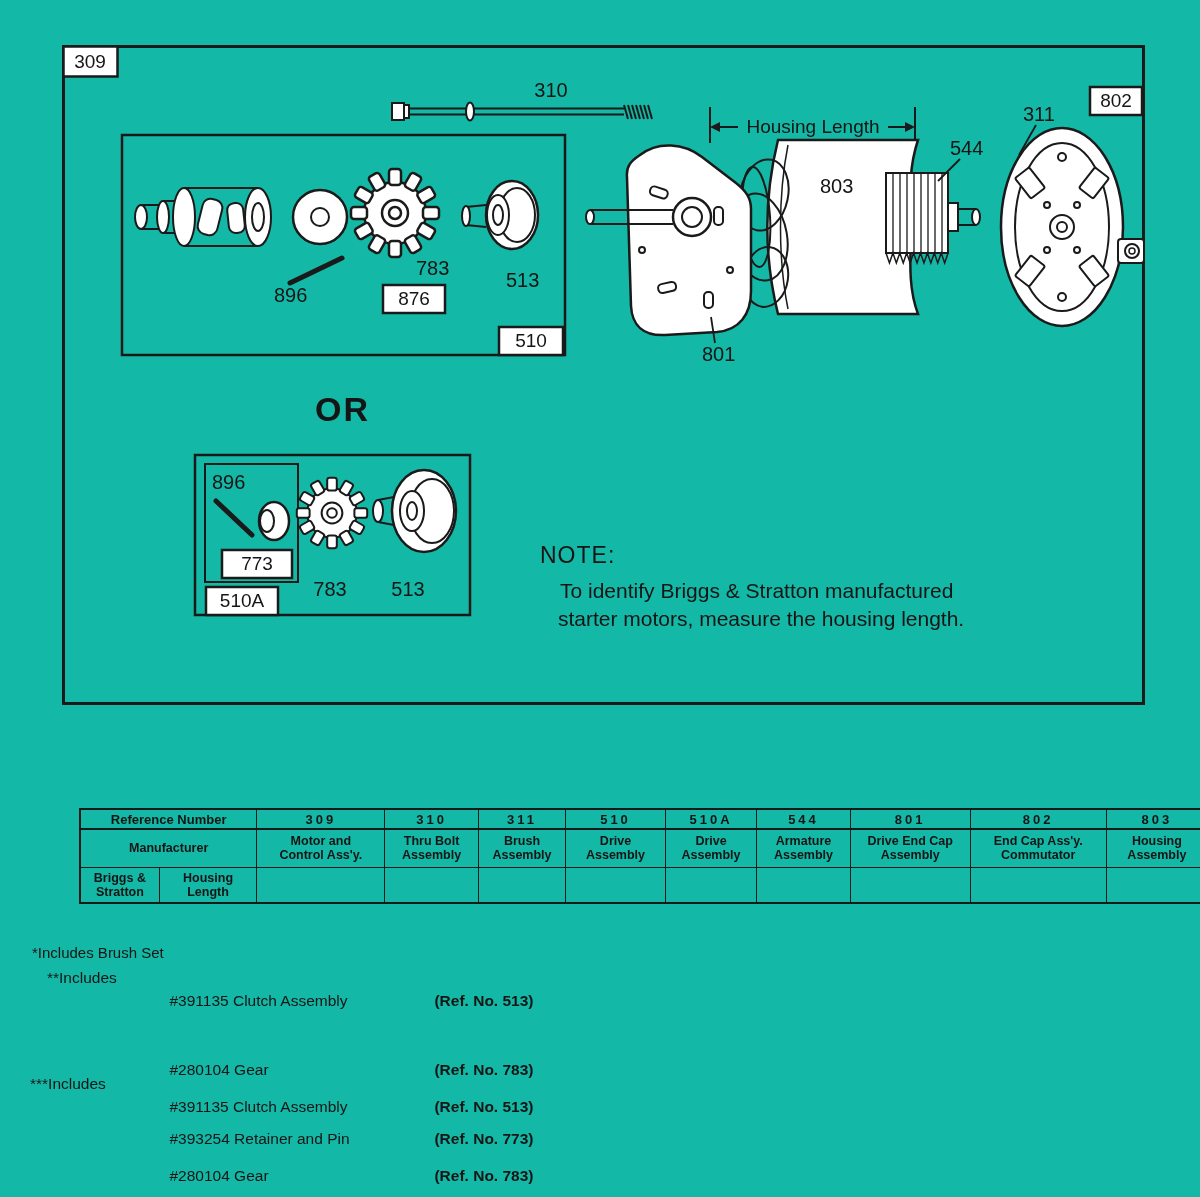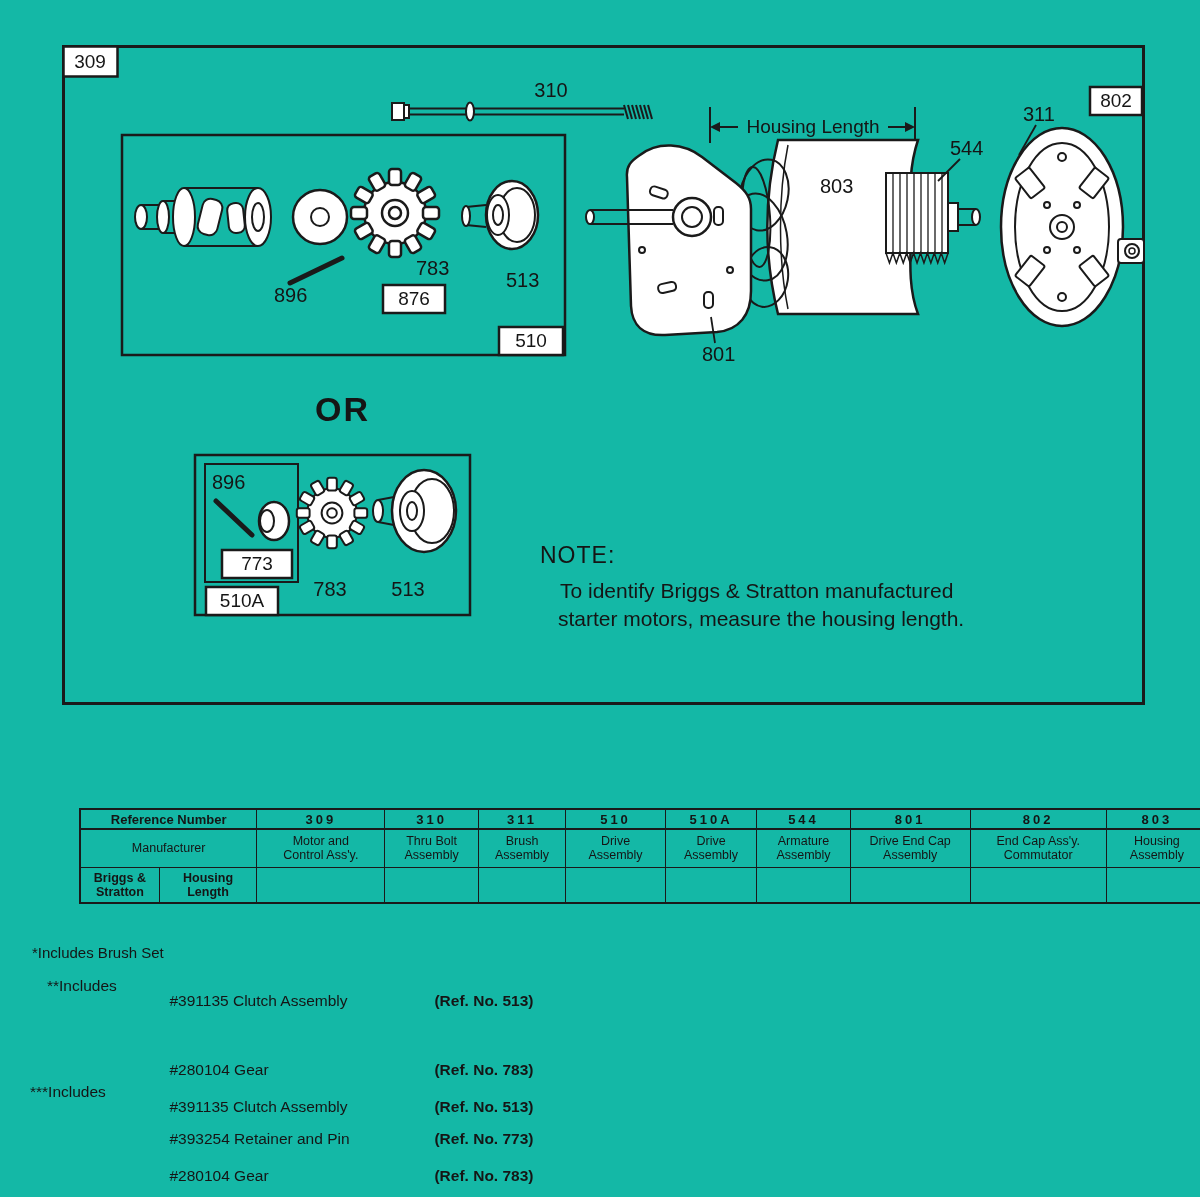--- a/index.html
+++ b/index.html
@@ -45,21 +45,21 @@
   .parts-table th, .parts-table td {
     border: 1.5px solid #1a1a1a;
     text-align: center;
     vertical-align: middle;
     padding: 1px 2px;
     overflow: hidden;
   }
   .parts-table th { font-weight: bold; }
   .row-refs th { height: 20px; border-bottom: 2.5px solid #1a1a1a; }
   .row-refs .ref-num { letter-spacing: 3px; }
-  .row-assemblies td, .row-assemblies th { height: 38px; font-weight: normal; white-space: pre-line; font-size: 12.5px; }
+  .row-assemblies td, .row-assemblies th { height: 38px; font-weight: bold; white-space: pre-line; font-size: 12.5px; }
   .row-subheads th { height: 36px; white-space: pre-line; font-size: 12.5px; }
   .row-subheads td { height: 36px; }
   .row-data td { height: 21px; font-weight: normal; font-size: 13px; }
 
   
   .fn-brush {
     position: absolute;
     left: 32px;
     top: 944px;
     font-size: 15px;
@@ -68,21 +68,21 @@
   .fn-group {
     position: absolute;
     left: 30px;
     display: flex;
     align-items: flex-start;
     font-size: 15.5px;
     line-height: 23px;
   }
   .fn-group-2 { top: 966px; }
   .fn-group-3 { top: 1072px; }
-  .fn-marker { width: 105px; white-space: pre; flex: 0 0 105px; margin-top: 8px; }
+  .fn-marker { width: 105px; white-space: pre; flex: 0 0 105px; }
   .fn-group-2 .fn-marker { padding-left: 17px; }
   .fn-row { white-space: pre; }
   .fn-part { display: inline-block; width: 265px; white-space: pre; }
   .fn-ref { white-space: pre; font-weight: bold; }
 </style>
 </head>
 <body>
 
 <div class="page">
 

